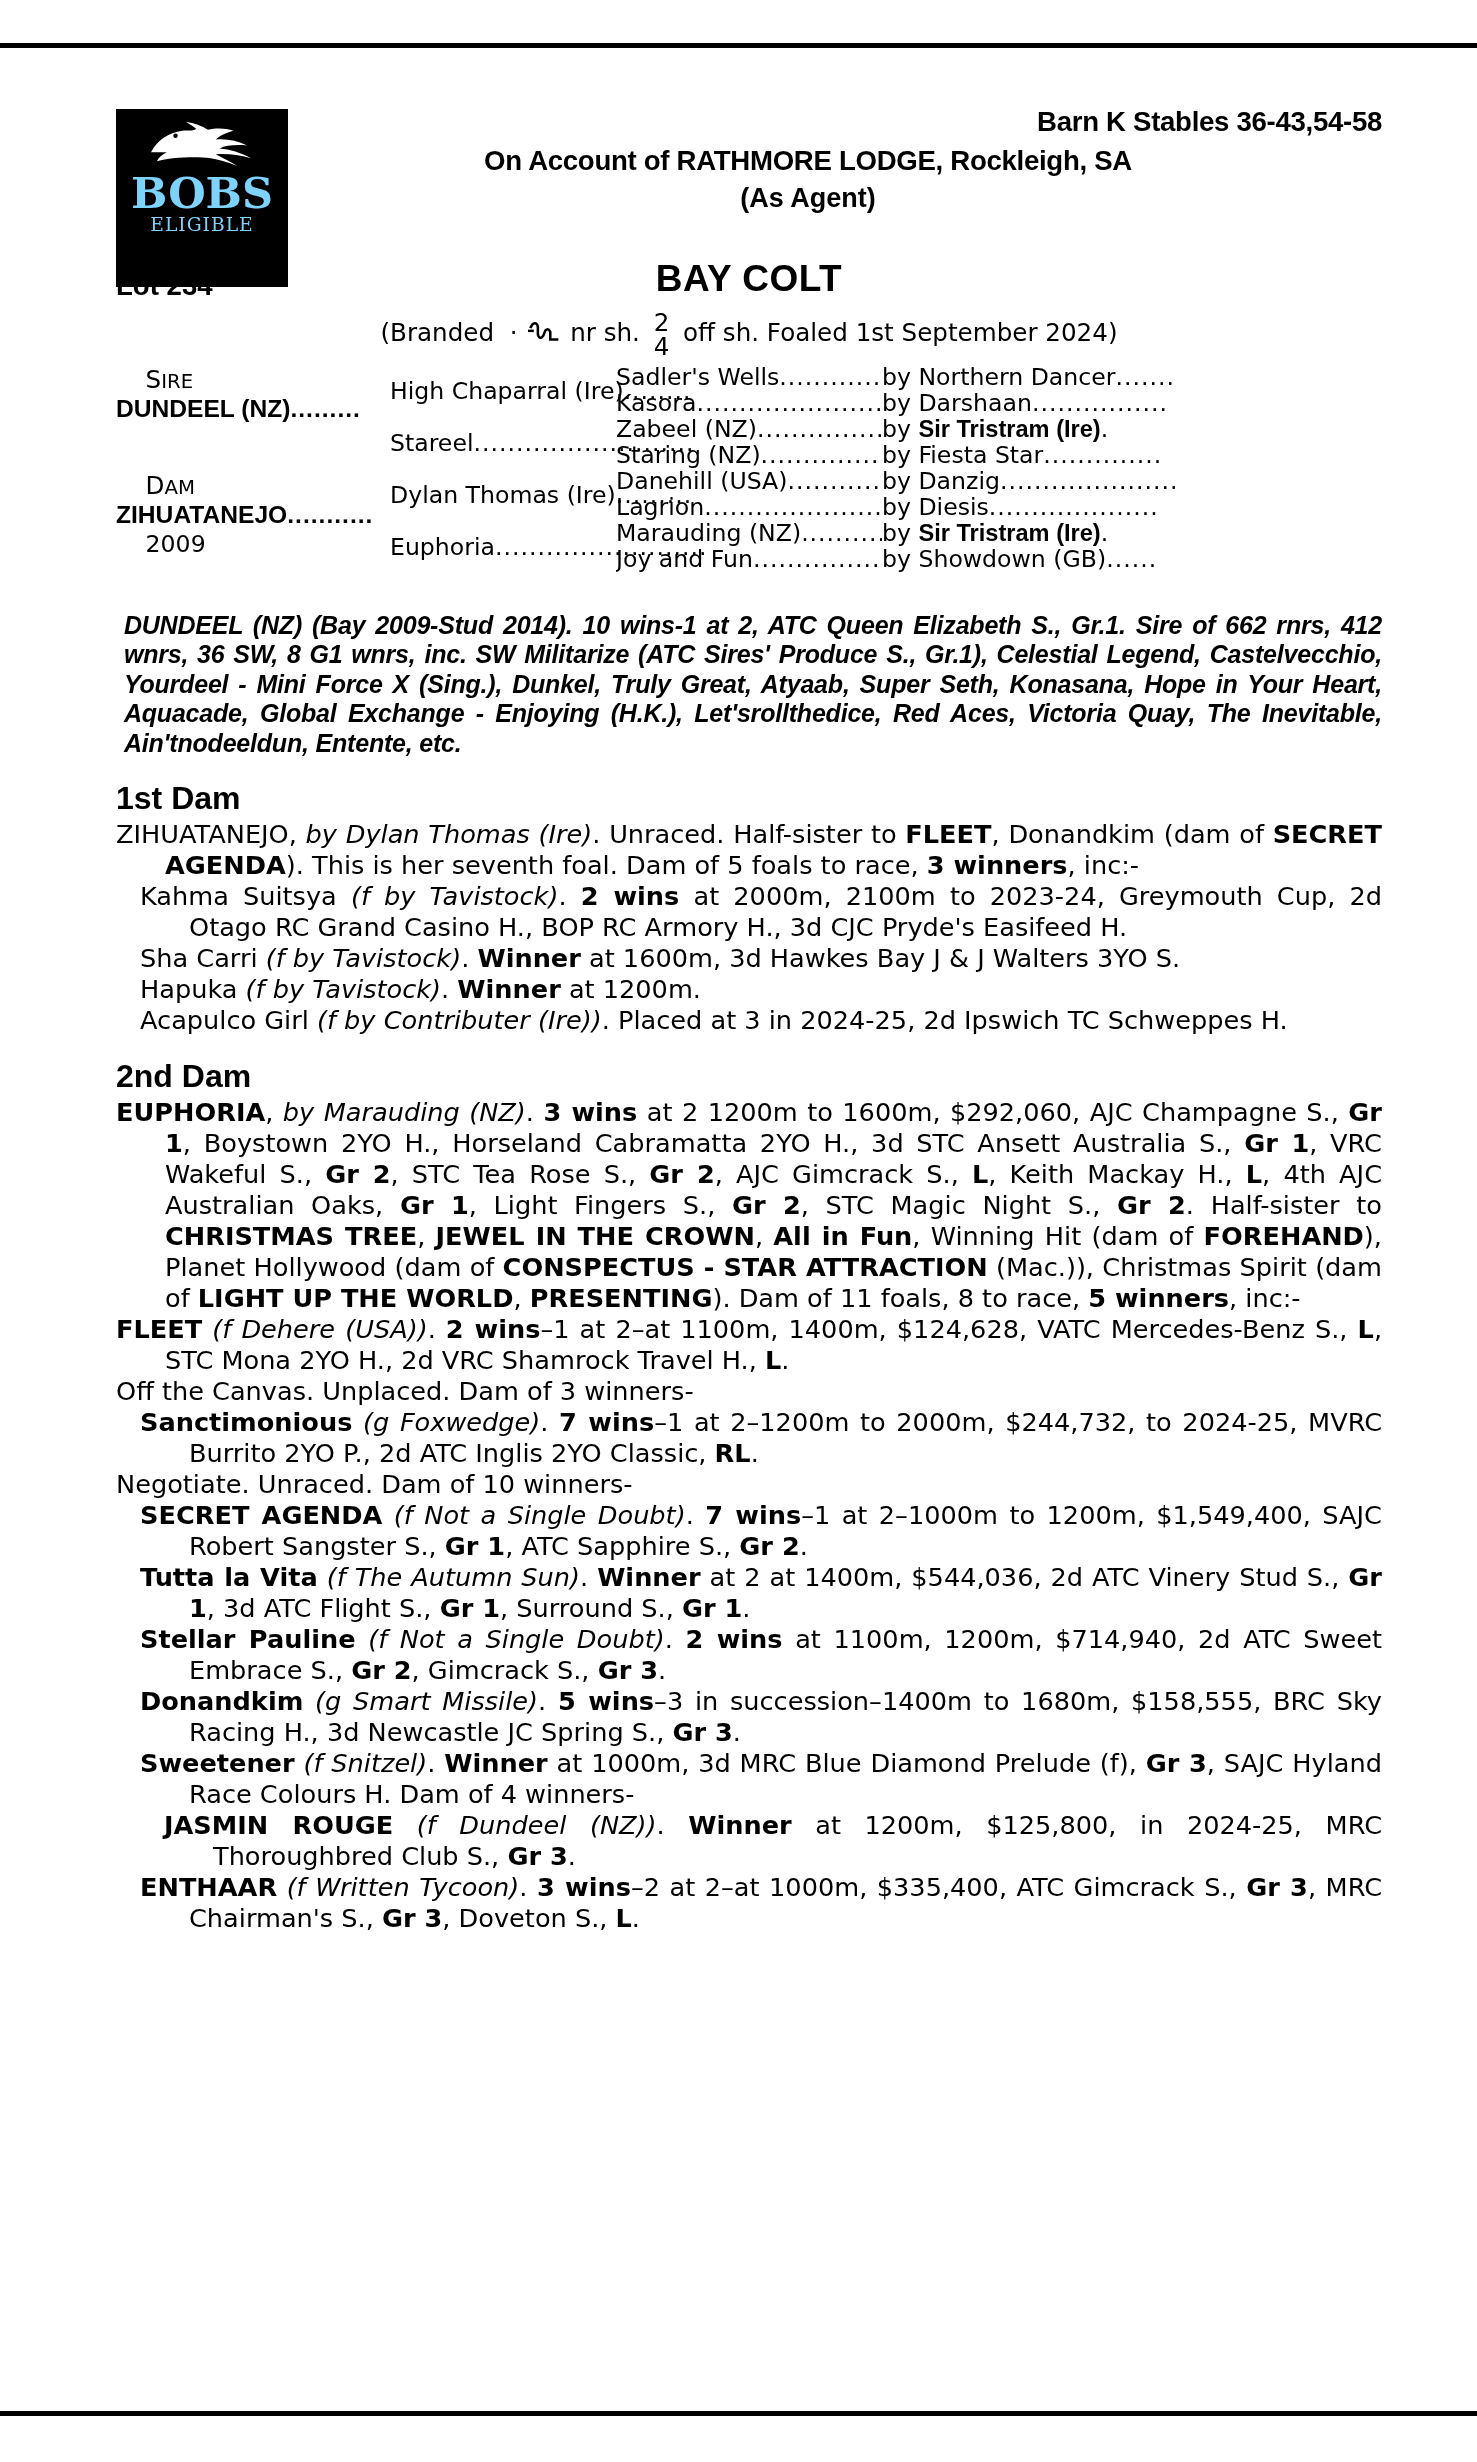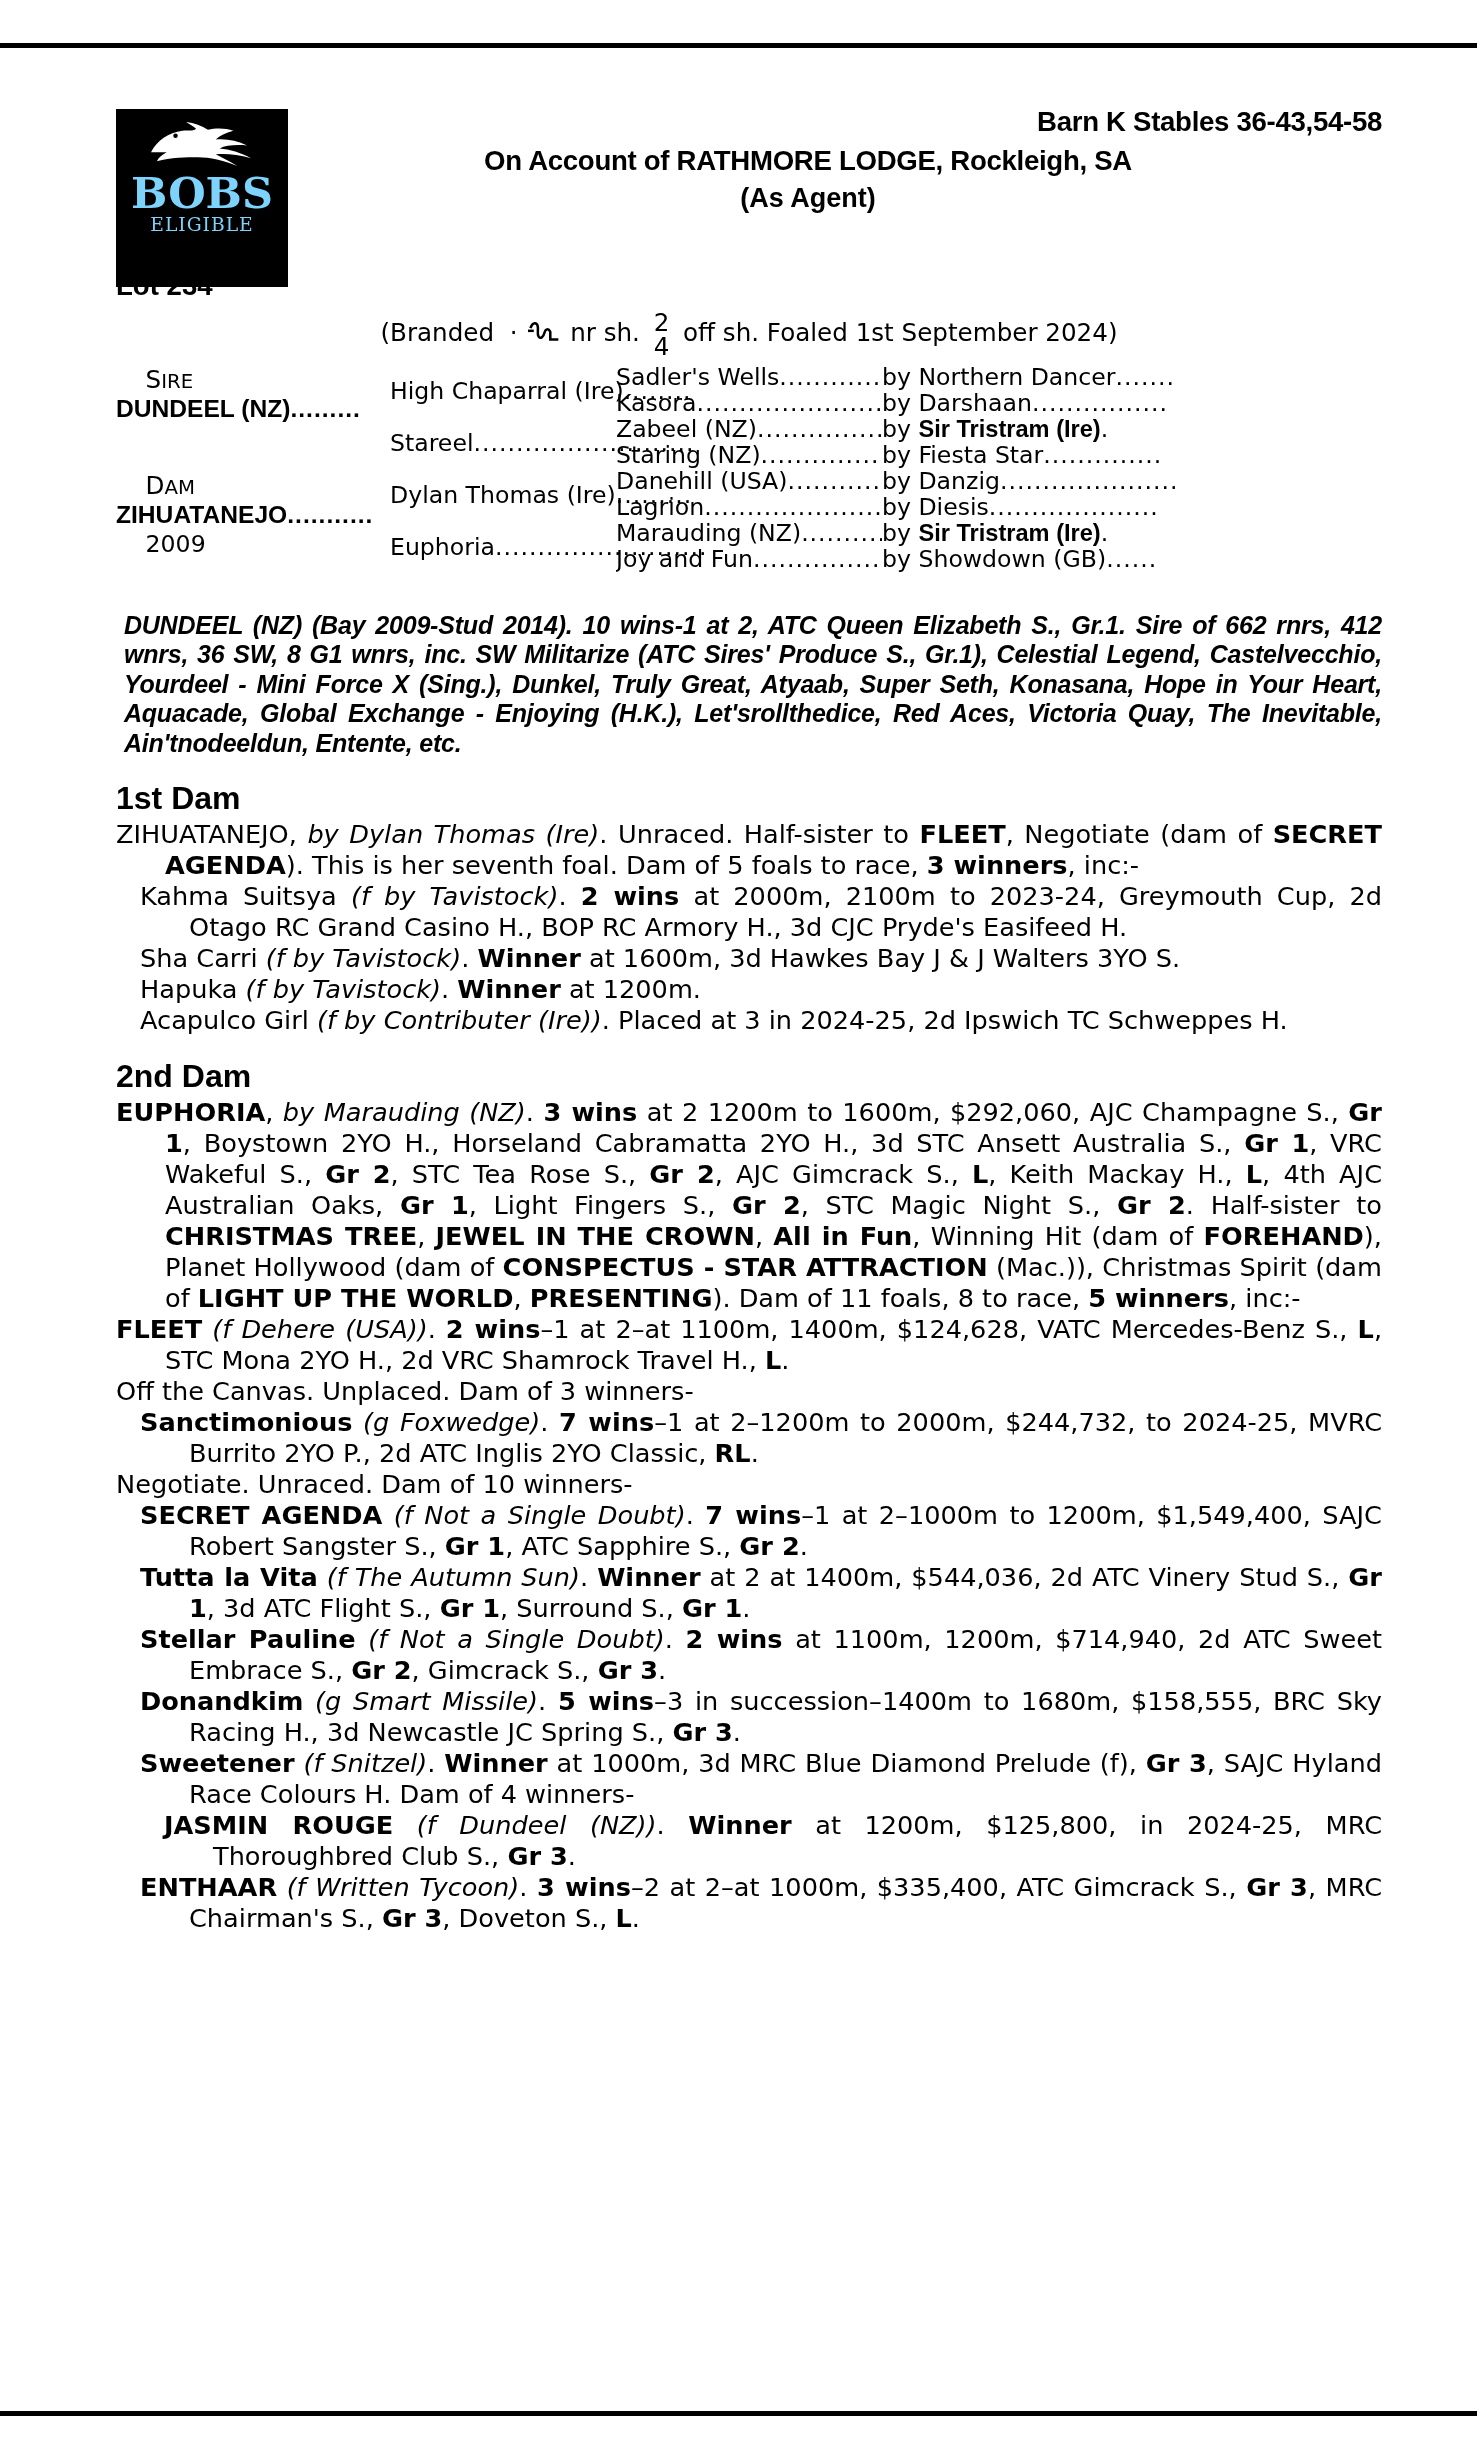--- a/index.html
+++ b/index.html
@@ -287,20 +287,21 @@
         <div class="logo-bobs">BOBS</div>
         <div class="logo-elig">ELIGIBLE</div>
       </div>
       <div class="barn">Barn K Stables 36-43,54-58</div>
       <div class="account">On Account of RATHMORE LODGE, Rockleigh, SA</div>
       <div class="agent">(As Agent)</div>
     </div>
 
     <div class="title-block">
       <div class="lot">Lot 234</div>
+      <div class="colt">BAY COLT</div>
       <div class="branded">
         <span>(Branded</span>
         <span>&nbsp;·</span>
         <svg class="brandmark" width="33" height="25.6" viewBox="0 0 34 26">
           <path d="M4 8 C6 3 10 3 11 7 C12 11 10 15 12 18 C14 21 17 18 18 14 C19 10 22 9 24 13 L24 21 L31 21" fill="none" stroke="#000" stroke-width="2.6" stroke-linecap="square"></path>
           <path d="M1 12 L7 12" fill="none" stroke="#000" stroke-width="2.6"></path>
         </svg>
         <span>nr sh.</span>
         <span class="frac">
           <span class="n">2</span>
@@ -372,21 +373,21 @@
           <div class="cellB"><span>by </span><span>Showdown (GB)</span><span class="dots">......</span></div>
         </div>
       </div>
     </div>
 
     <div class="sire-para">DUNDEEL (NZ) (Bay 2009-Stud 2014). 10 wins-1 at 2, ATC Queen Elizabeth S., Gr.1. Sire of 662 rnrs, 412 wnrs, 36 SW, 8 G1 wnrs, inc. SW Militarize (ATC Sires' Produce S., Gr.1), Celestial Legend, Castelvecchio, Yourdeel - Mini Force X (Sing.), Dunkel, Truly Great, Atyaab, Super Seth, Konasana, Hope in Your Heart, Aquacade, Global Exchange - Enjoying (H.K.), Let'srollthedice, Red Aces, Victoria Quay, The Inevitable, Ain'tnodeeldun, Entente, etc.</div>
 
     <div class="sec-head">1st Dam</div>
 
     <p class="e lvl0">
-      <span>ZIHUATANEJO</span><span>, </span><i>by Dylan Thomas (Ire)</i><span>. Unraced. Half-sister to </span><b>FLEET</b><span>, Negotiate (dam of </span><b>SECRET AGENDA</b><span>). This is her seventh foal. Dam of 5 foals to race, </span><b>3 winners</b><span>, inc:-</span>
+      <span>ZIHUATANEJO</span><span>, </span><i>by Dylan Thomas (Ire)</i><span>. Unraced. Half-sister to </span><b>FLEET</b><span>, Donandkim (dam of </span><b>SECRET AGENDA</b><span>). This is her seventh foal. Dam of 5 foals to race, </span><b>3 winners</b><span>, inc:-</span>
     </p>
 
     <p class="e lvl1">
       <span>Kahma Suitsya</span>
       <i>(f by Tavistock)</i><span>. </span><b>2 wins</b><span> at 2000m, 2100m to 2023-24, Greymouth Cup, 2d Otago RC Grand Casino H., BOP RC Armory H., 3d CJC Pryde's Easifeed H.</span>
     </p>
     <p class="e lvl1">
       <span>Sha Carri</span>
       <i>(f by Tavistock)</i><span>. </span><b>Winner</b><span> at 1600m, 3d Hawkes Bay J &amp; J Walters 3YO S.</span>
     </p>

